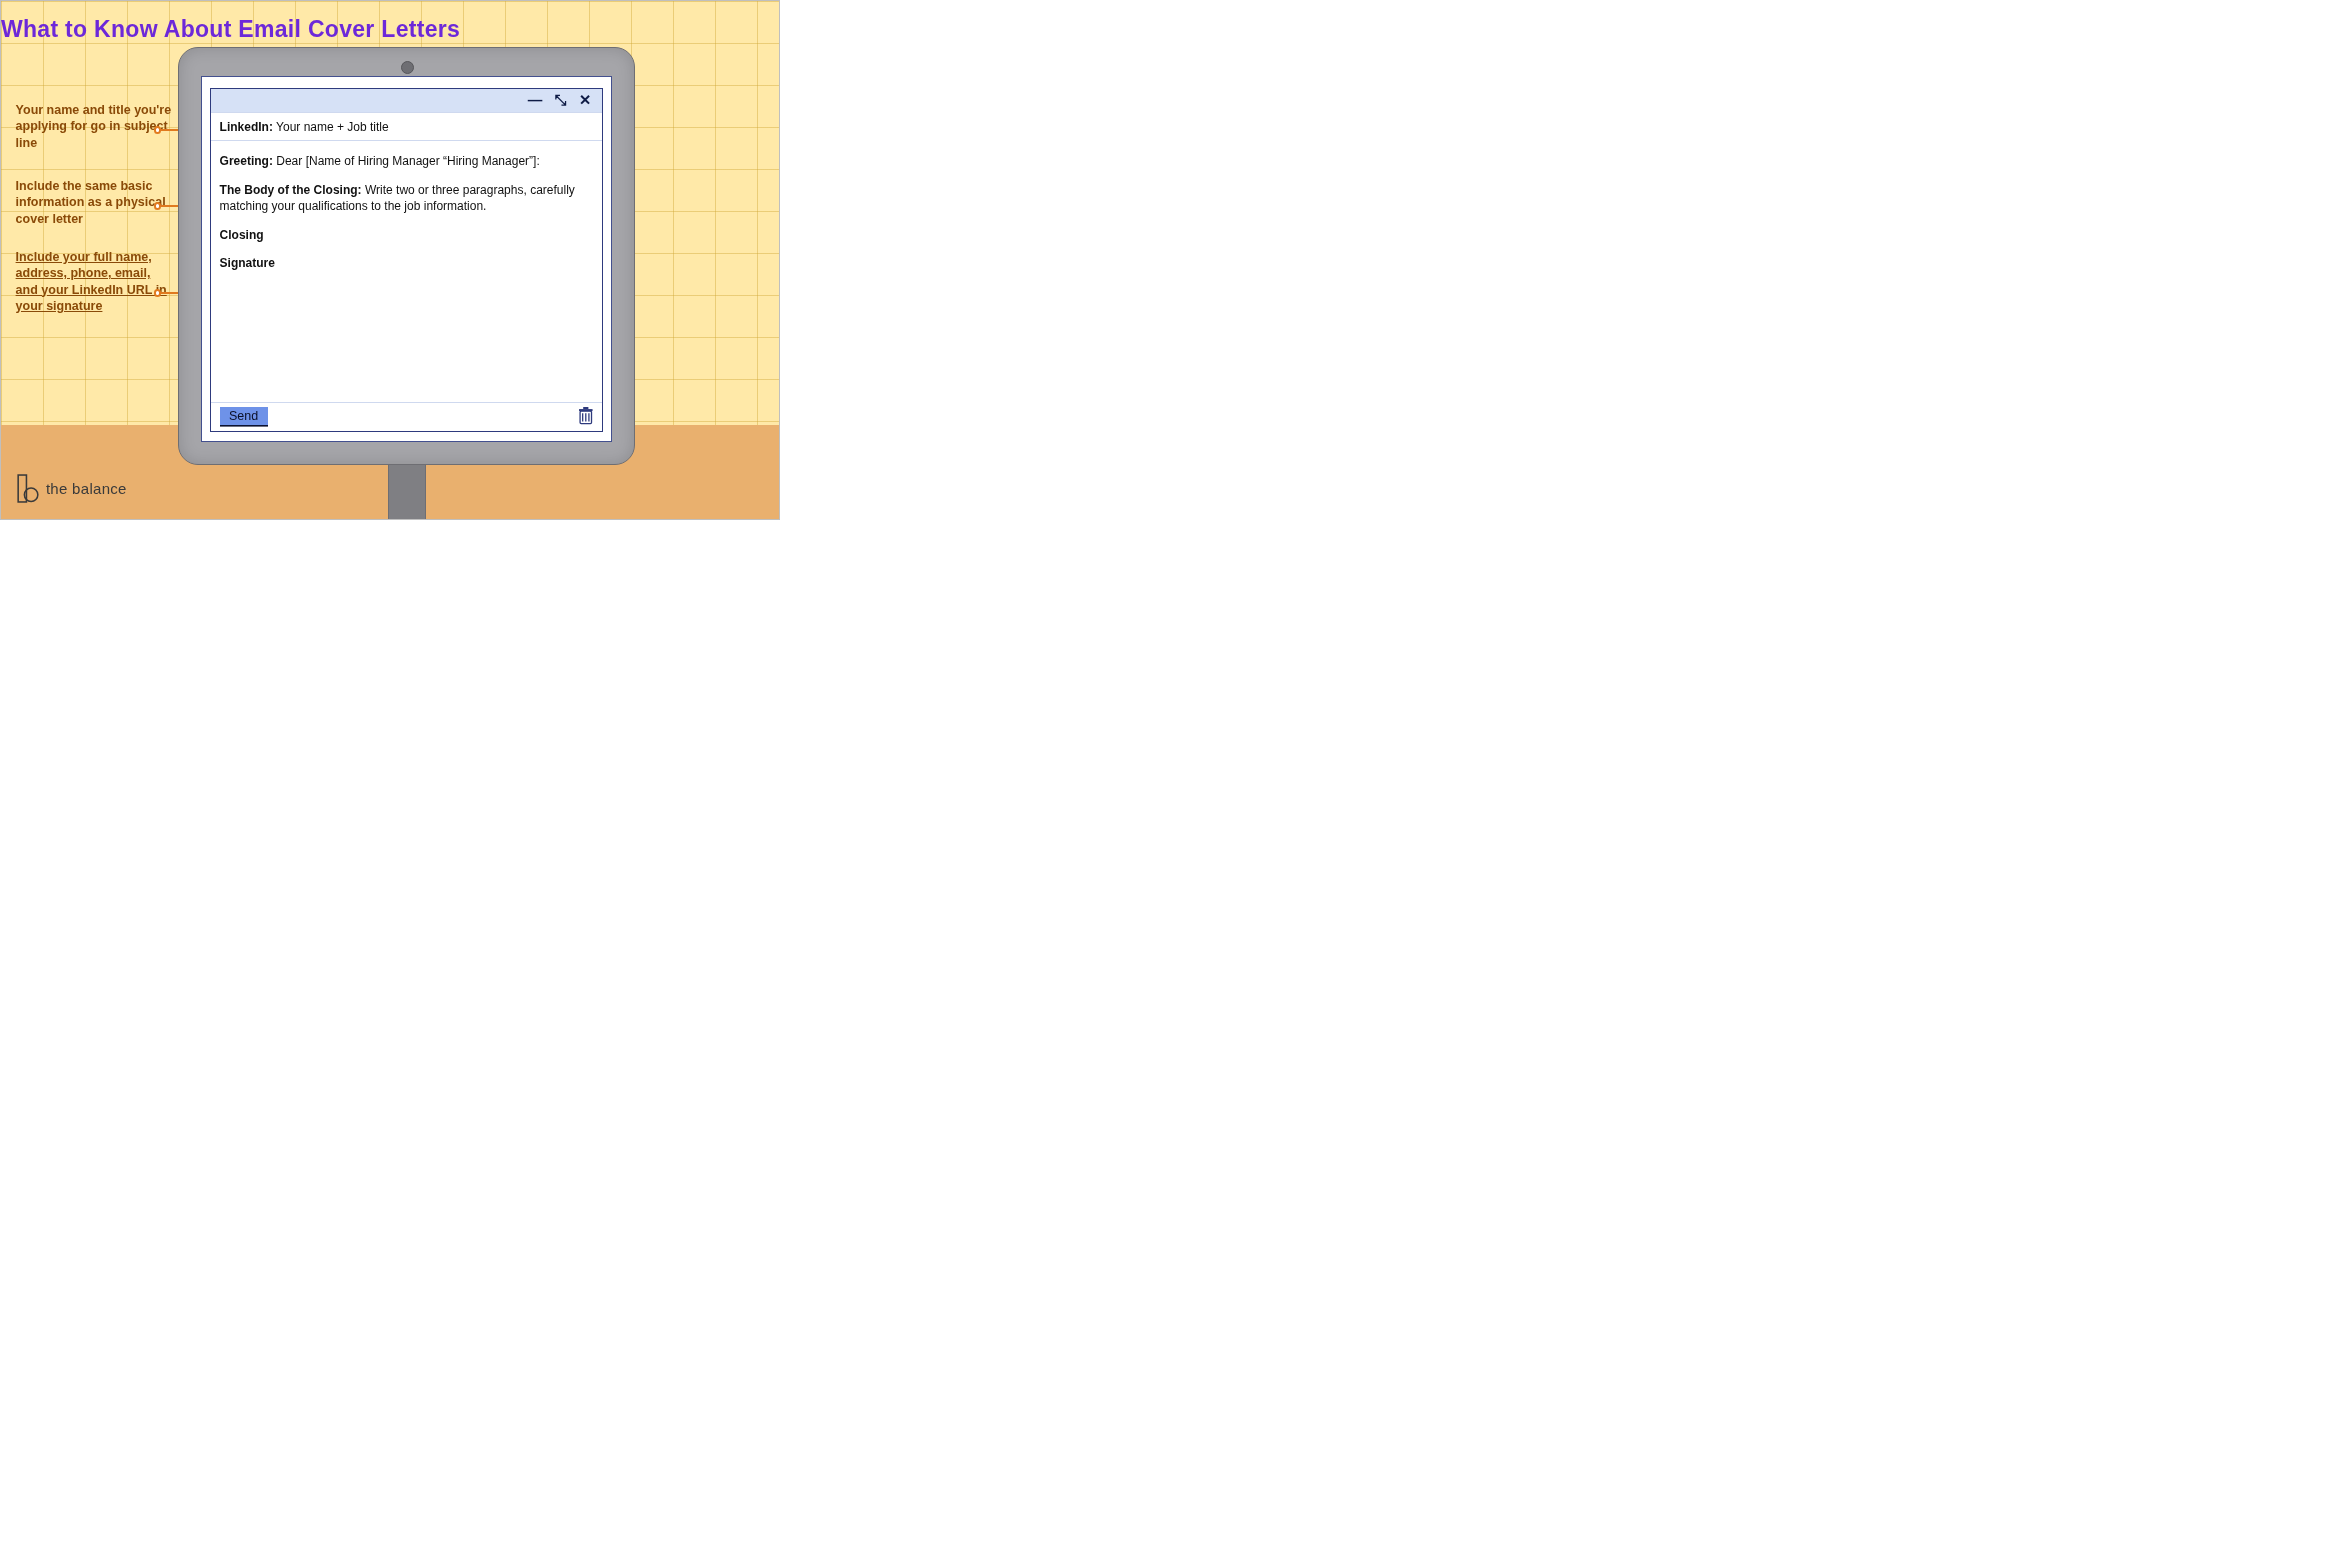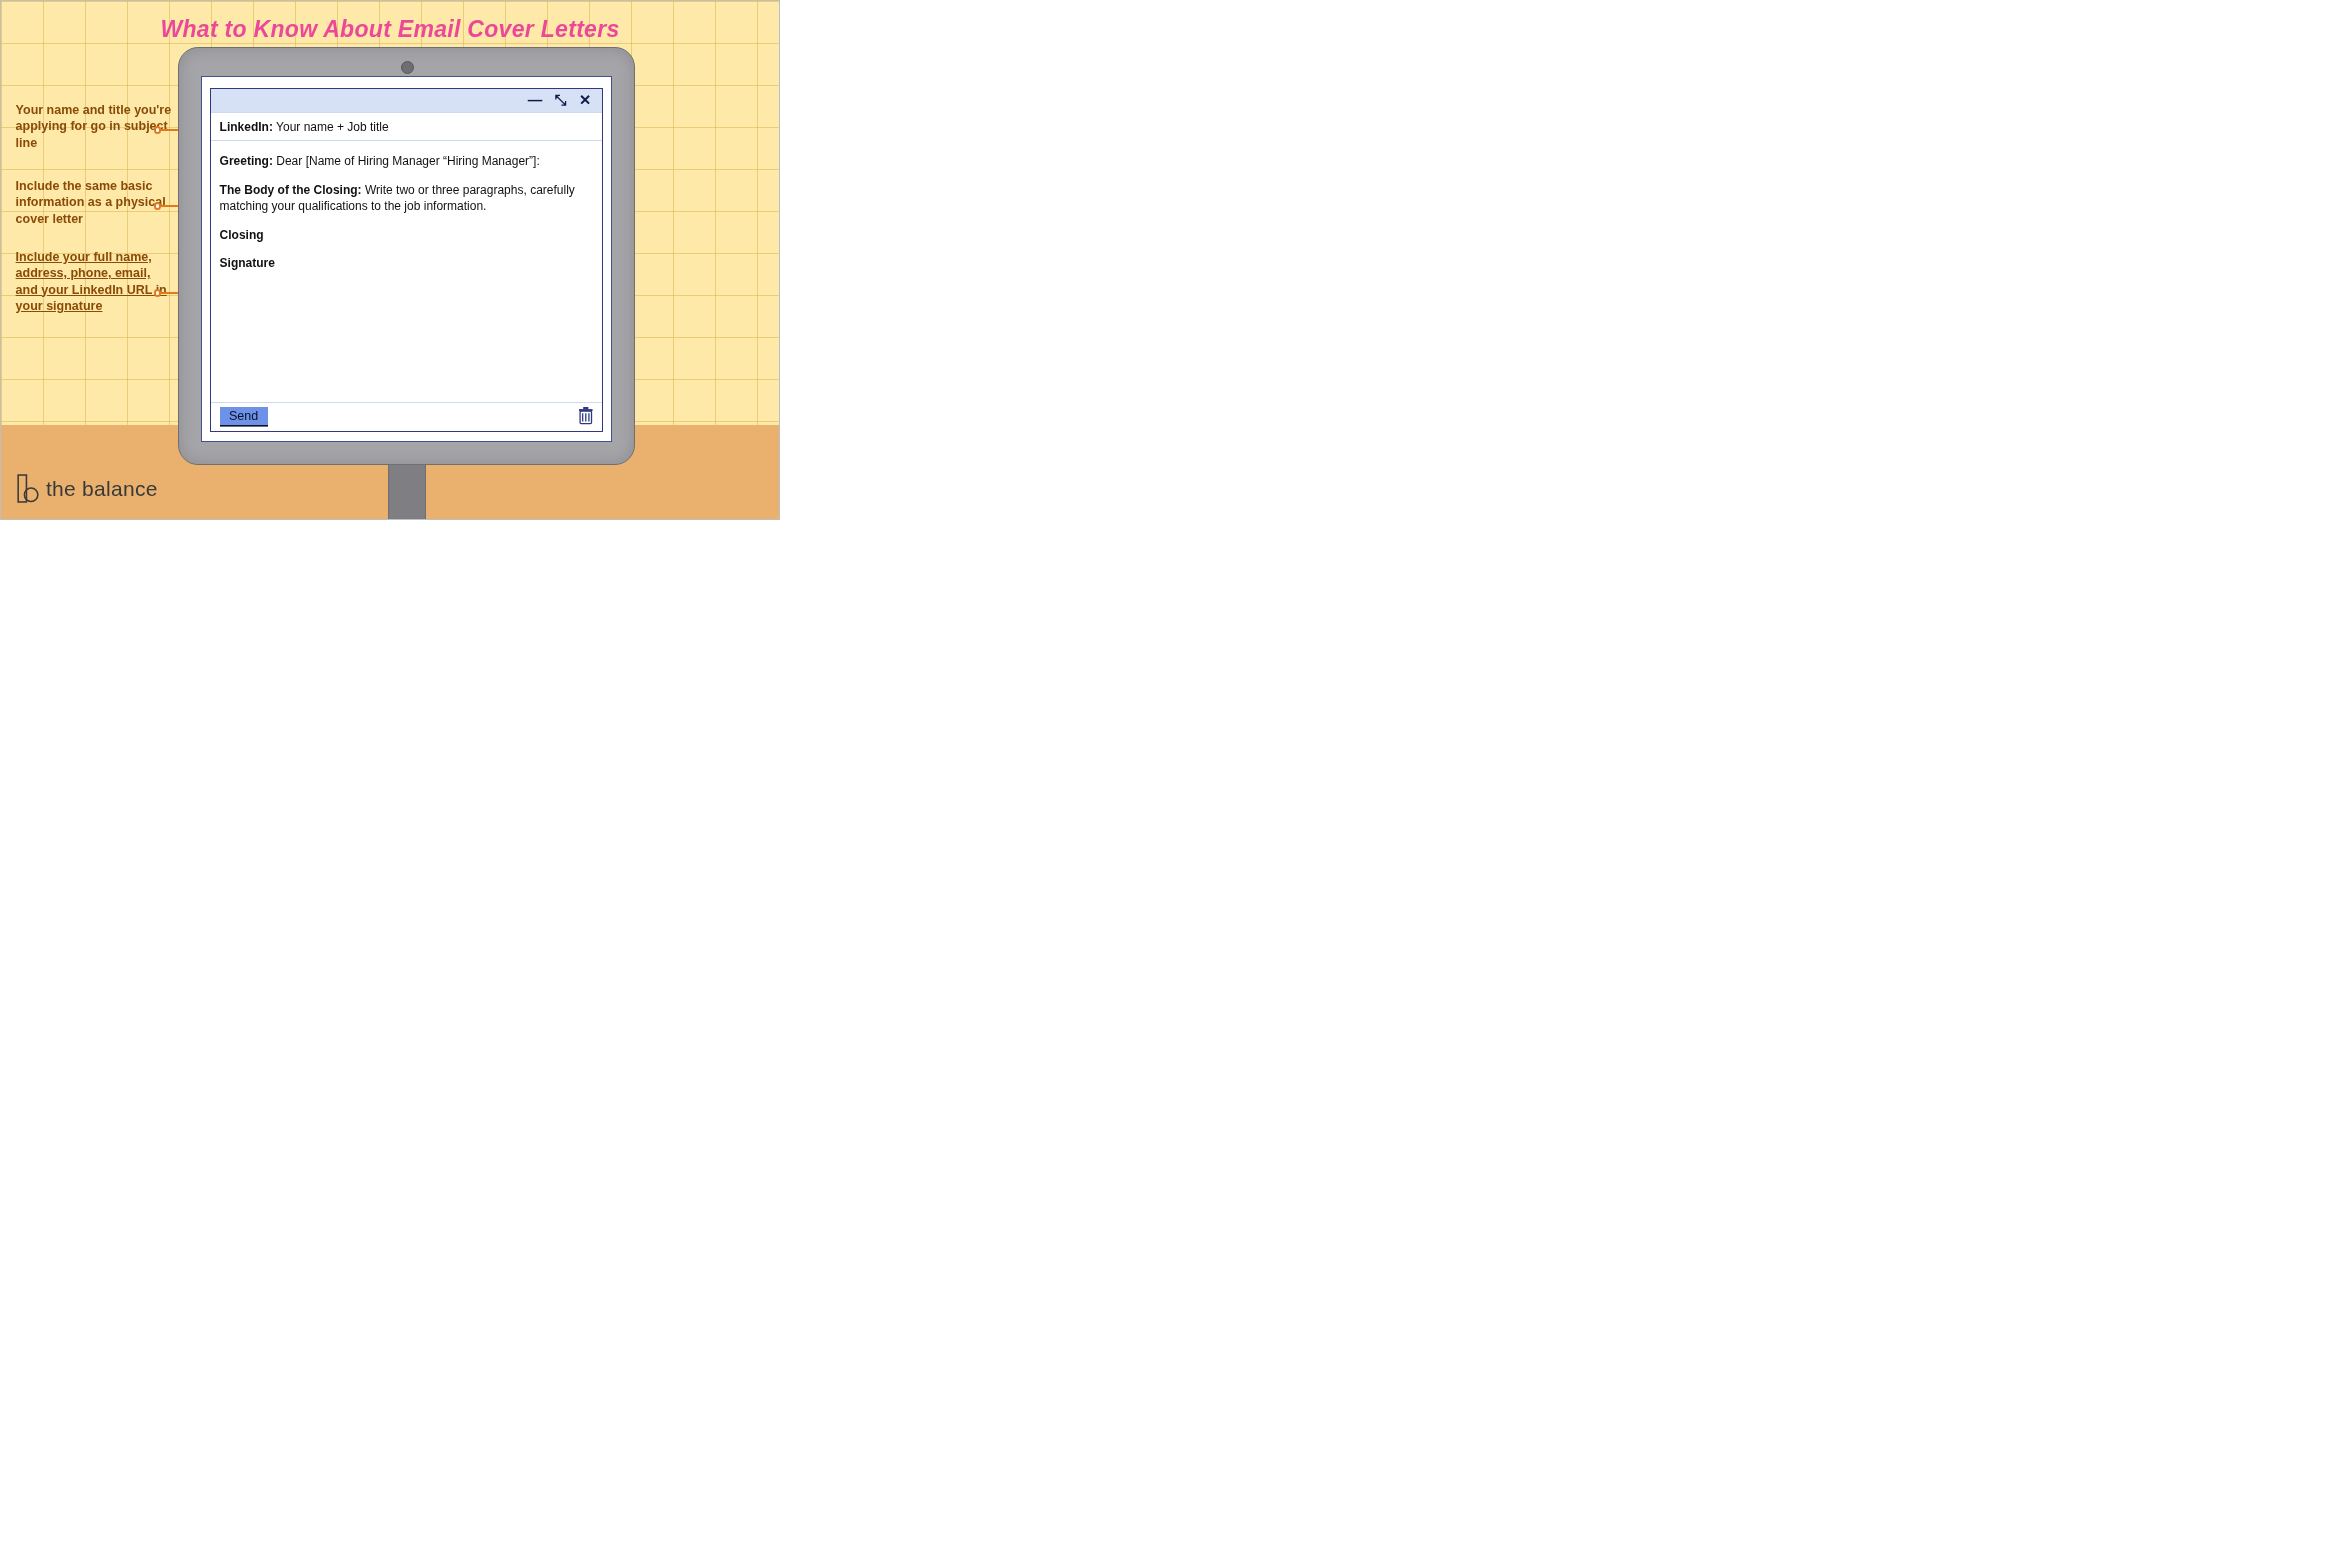--- a/index.html
+++ b/index.html
@@ -29,26 +29,25 @@
   }
   .desk{
     position:absolute;
     left:0; right:0; bottom:0; height:94px;
     background:#e9b06e;
   }
 
   .title{
     position:absolute;
     top:14.6px; left:0; right:0;
-    text-align:center;
+    text-align:left;
     font-weight:800;
     font-size:23px;
-    color:#ec4899;
+    color:#6d28d9;
     letter-spacing:0.3px;
-    font-style:italic;
   }
 
   
   .note{
     position:absolute;
     left:14.6px;
     width:156px;
     color:#8a4a08;
     font-weight:700;
     font-size:12.5px;
@@ -166,21 +165,21 @@
 
   
   .logo{
     position:absolute;
     left:15.6px; bottom:15.6px;
     display:flex; align-items:center; gap:7.3px;
     color:#3a3a3a;
   }
   .logo svg{ display:block; }
   .logo .word{
-    font-size:21px;
+    font-size:15px;
     font-weight:500;
     letter-spacing:0.3px;
   }
 </style>
 </head>
 <body>
 
 <div class="stage">
   <div class="grid"></div>
   <div class="desk"></div>

